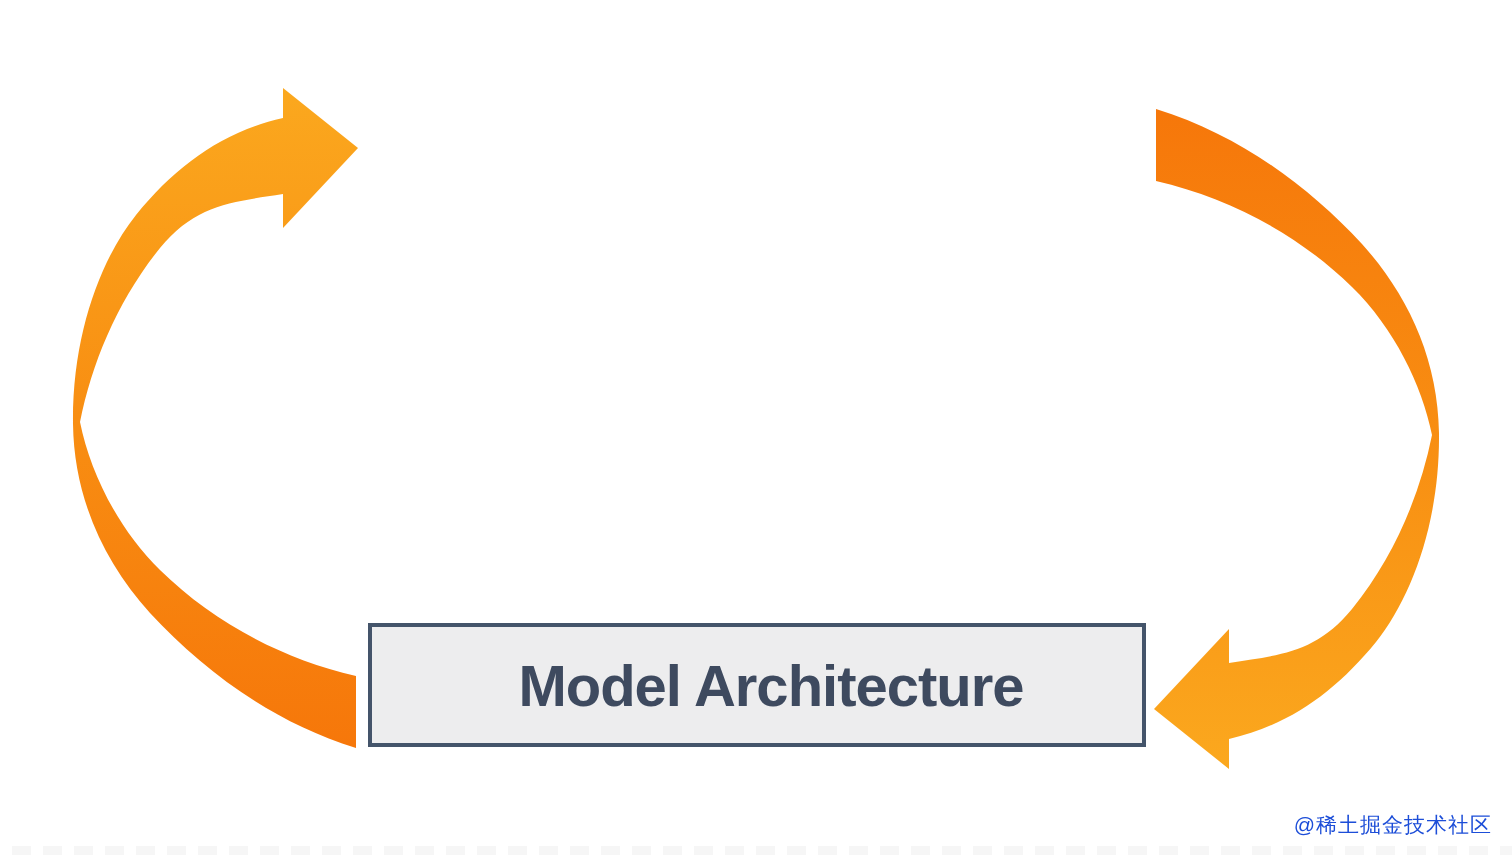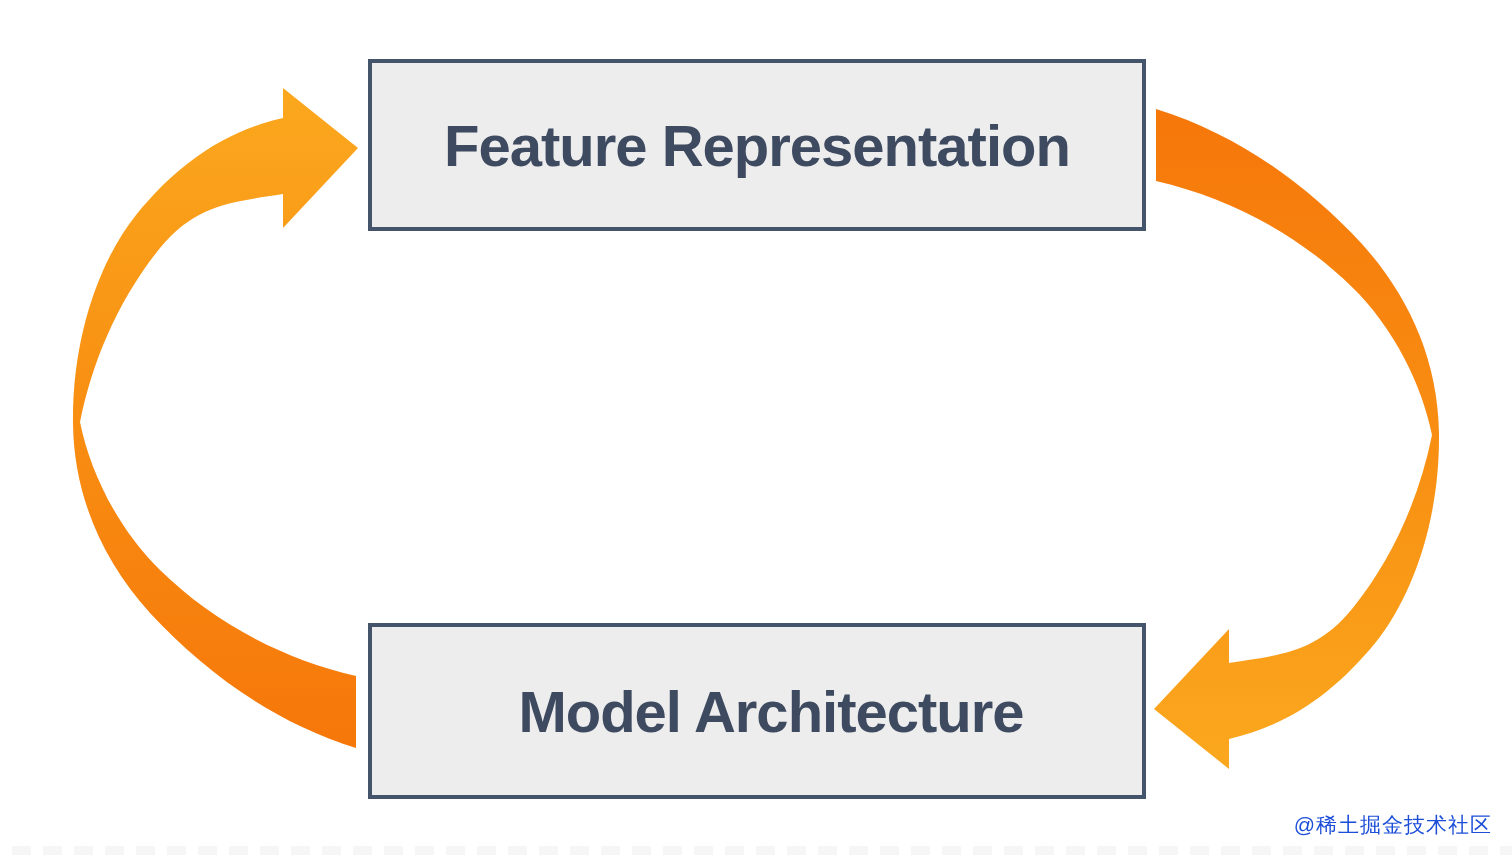--- a/index.html
+++ b/index.html
@@ -33,21 +33,21 @@
     display: flex;
     align-items: center;
     justify-content: center;
   }
   .node-top {
     top: 59px;
     height: 172px;
   }
   .node-bottom {
     top: 623px;
-    height: 176px;
+    height: 124px;
     padding-left: 28px;
   }
   .node-label {
     font-size: 58px;
     font-weight: 700;
     letter-spacing: -1px;
     color: #3E4A5F;
     white-space: nowrap;
   }
   .watermark {
@@ -110,23 +110,20 @@
              L 358 148
              L 283 88
              L 283 118
              C 222 132 176 166 136 215
              C 100 260 72 336 73 424
              C 74 498 104 562 150 613
              C 204 671 272 722 356 748
              Z"></path>
   </svg>
 
-  <div class="node node-top">
-    <span class="node-label">Feature Representation</span>
-  </div>
 
   <div class="node node-bottom">
     <span class="node-label">Model Architecture</span>
   </div>
 
   <div class="watermark">@稀土掘金技术社区</div>
 
   <div class="bottom-dashes"></div>
 
 </div>

